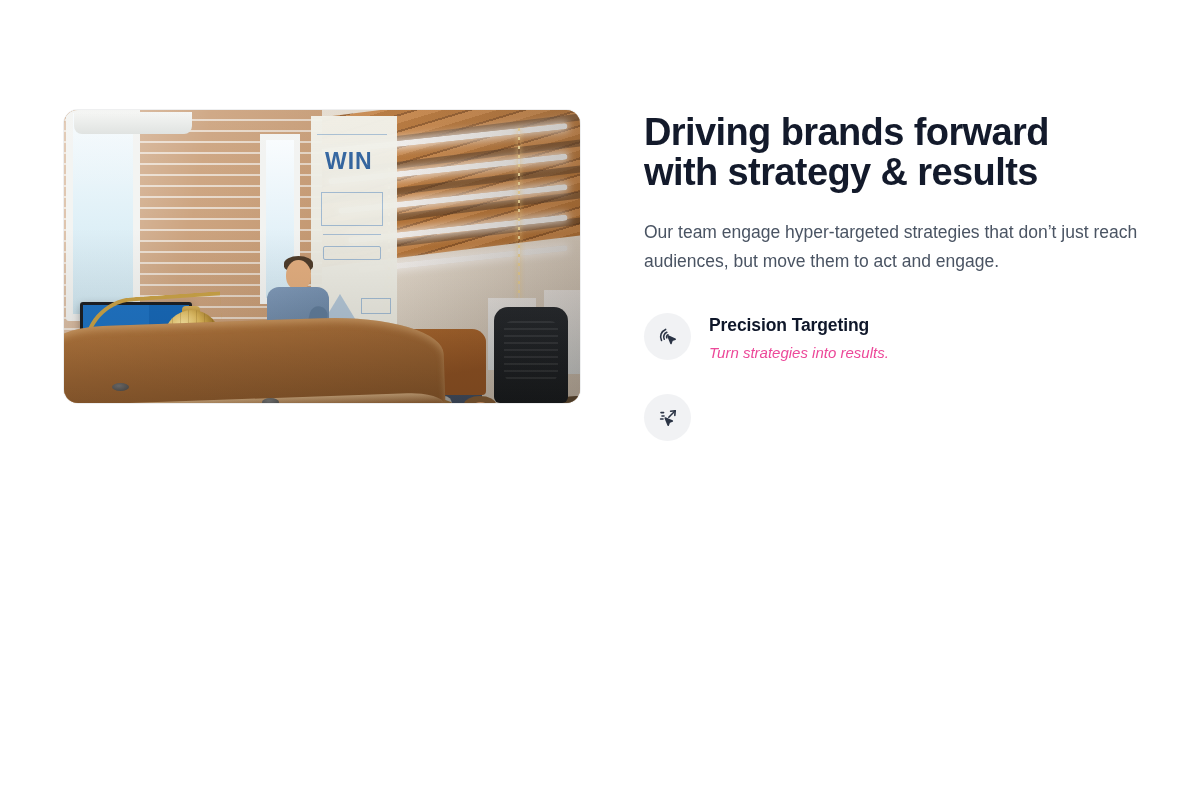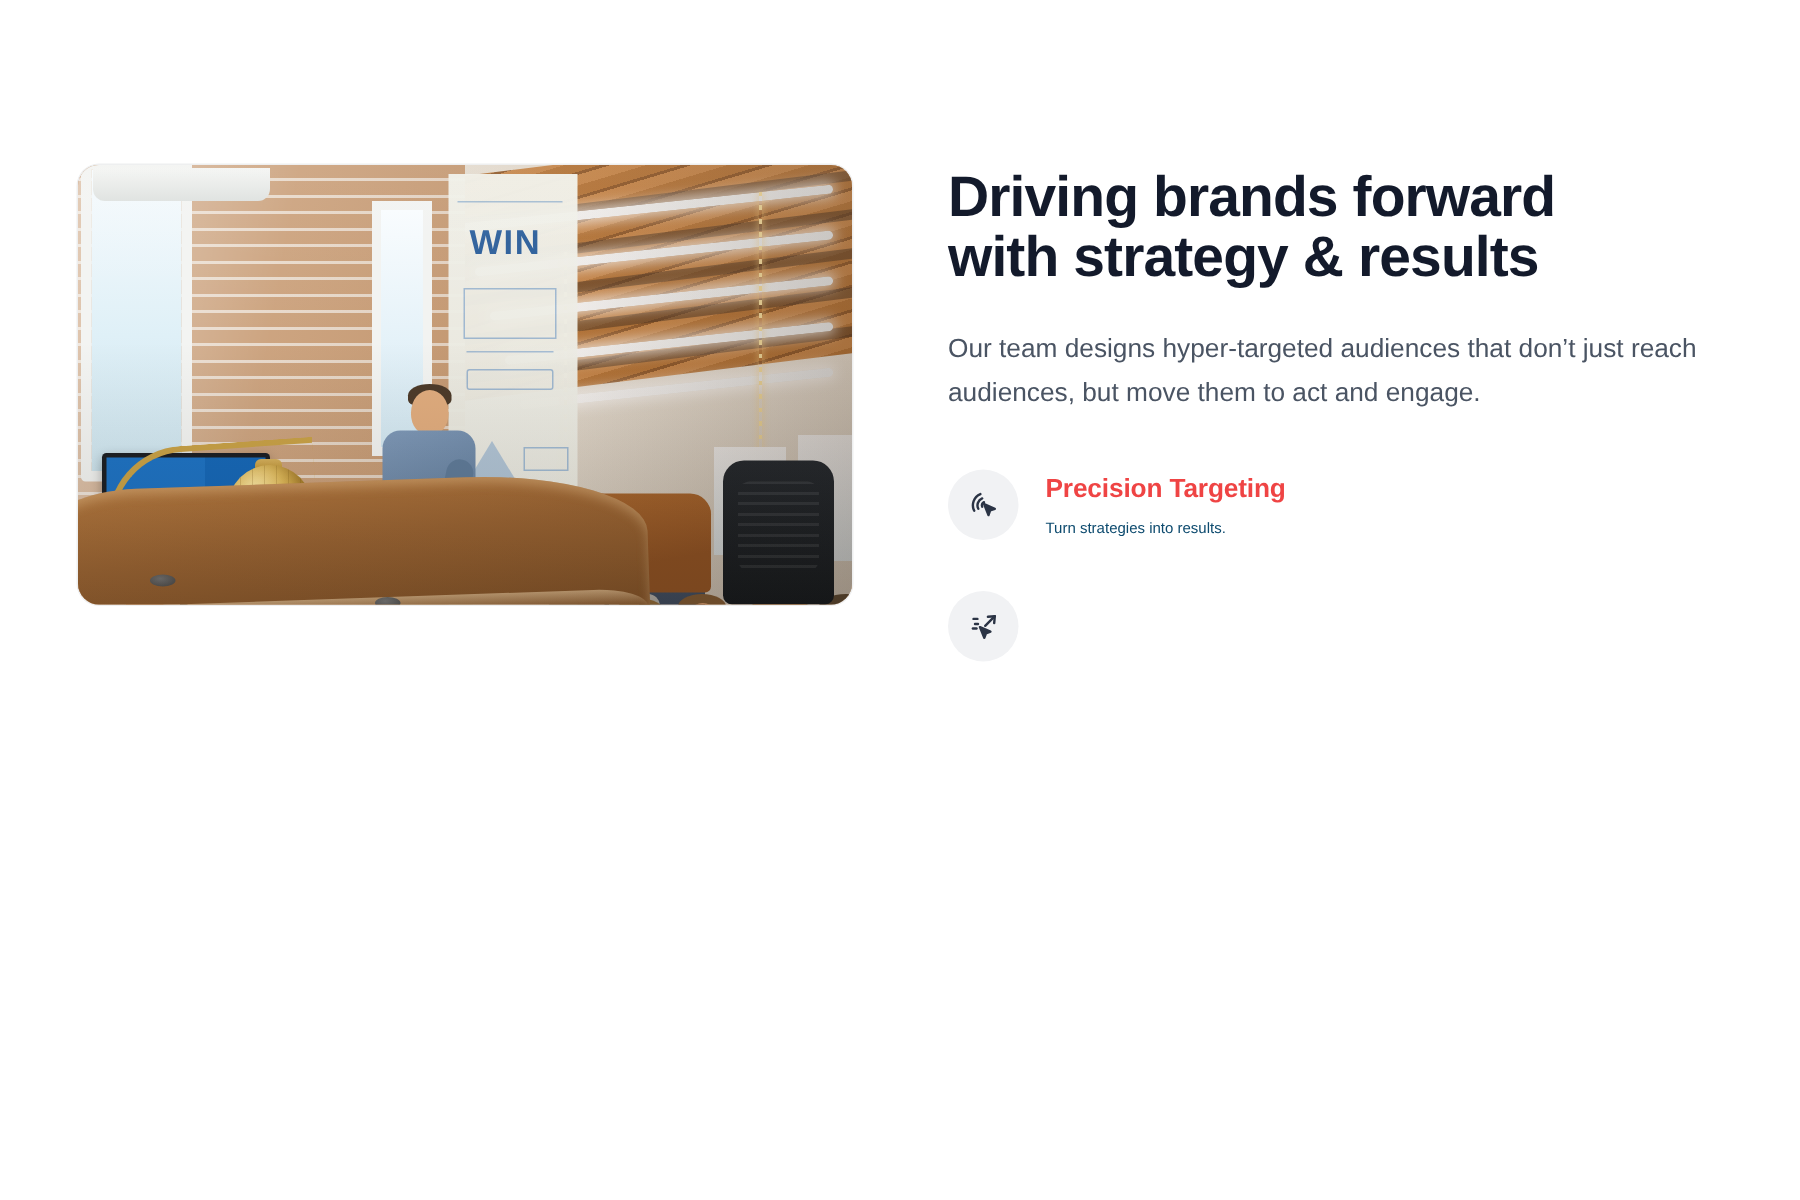--- a/index.html
+++ b/index.html
@@ -16,21 +16,21 @@
     position: relative;
     width: 1200px;
     height: 800px;
     background: #ffffff;
     overflow: hidden;
   }
 
   
   .section {
     position: absolute;
-    left: 52px;
+    left: 64px;
     top: 110px;
     width: 1096px;
     display: flex;
     align-items: flex-start;
     gap: 64px;
   }
 
   
   .media-col {
     width: 516px;
@@ -508,30 +508,31 @@
     justify-content: center;
     margin-top: 1px;
   }
   .feature-icon svg { display: block; }
 
   .feature-text { padding-top: 2px; }
 
   .feature-title {
     font-size: 17.5px;
     font-weight: 700;
-    color: #ef4444;
+    color: #0f172a;
     line-height: 22px;
     letter-spacing: -0.1px;
     margin-bottom: 7px;
   }
 
   .feature-desc {
-    font-size: 10px;
+    font-size: 15px;
     line-height: 20px;
-    color: #0c4a6e;
+    color: #ec4899;
+    font-style: italic;
   }
 </style>
 </head>
 <body>
 
 <div class="page">
 
   <div class="section">
 
     <div class="media-col">
@@ -658,21 +659,21 @@
 
           <div class="photo-grade"></div>
         </div>
       </div>
     </div>
 
     <div class="text-col">
 
       <h1 class="headline">Driving brands forward with strategy &amp; results</h1>
 
-      <p class="subcopy">Our team designs hyper-targeted audiences that don’t just reach audiences, but move them to act and engage.</p>
+      <p class="subcopy">Our team engage hyper-targeted strategies that don’t just reach audiences, but move them to act and engage.</p>
 
       <div class="features">
 
         <div class="feature">
           <div class="feature-icon">
             <svg width="24" height="24" viewBox="0 0 24 24" fill="none" stroke="#2b3445" stroke-width="1.6" stroke-linecap="round" stroke-linejoin="round" aria-hidden="true">
               <path d="M5.5 15.5A8 8 0 0 1 9.6 4.4"></path>
               <path d="M8.2 14.2a5 5 0 0 1 2.6-6.9"></path>
               <path d="M10.8 12.8a2.2 2.2 0 0 1 1.2-3"></path>
               <path d="M12.1 11.1l7.1 3.1-3.1 1.1-1.1 3.1-2.9-7.3z" fill="#2b3445" stroke="#2b3445"></path>

